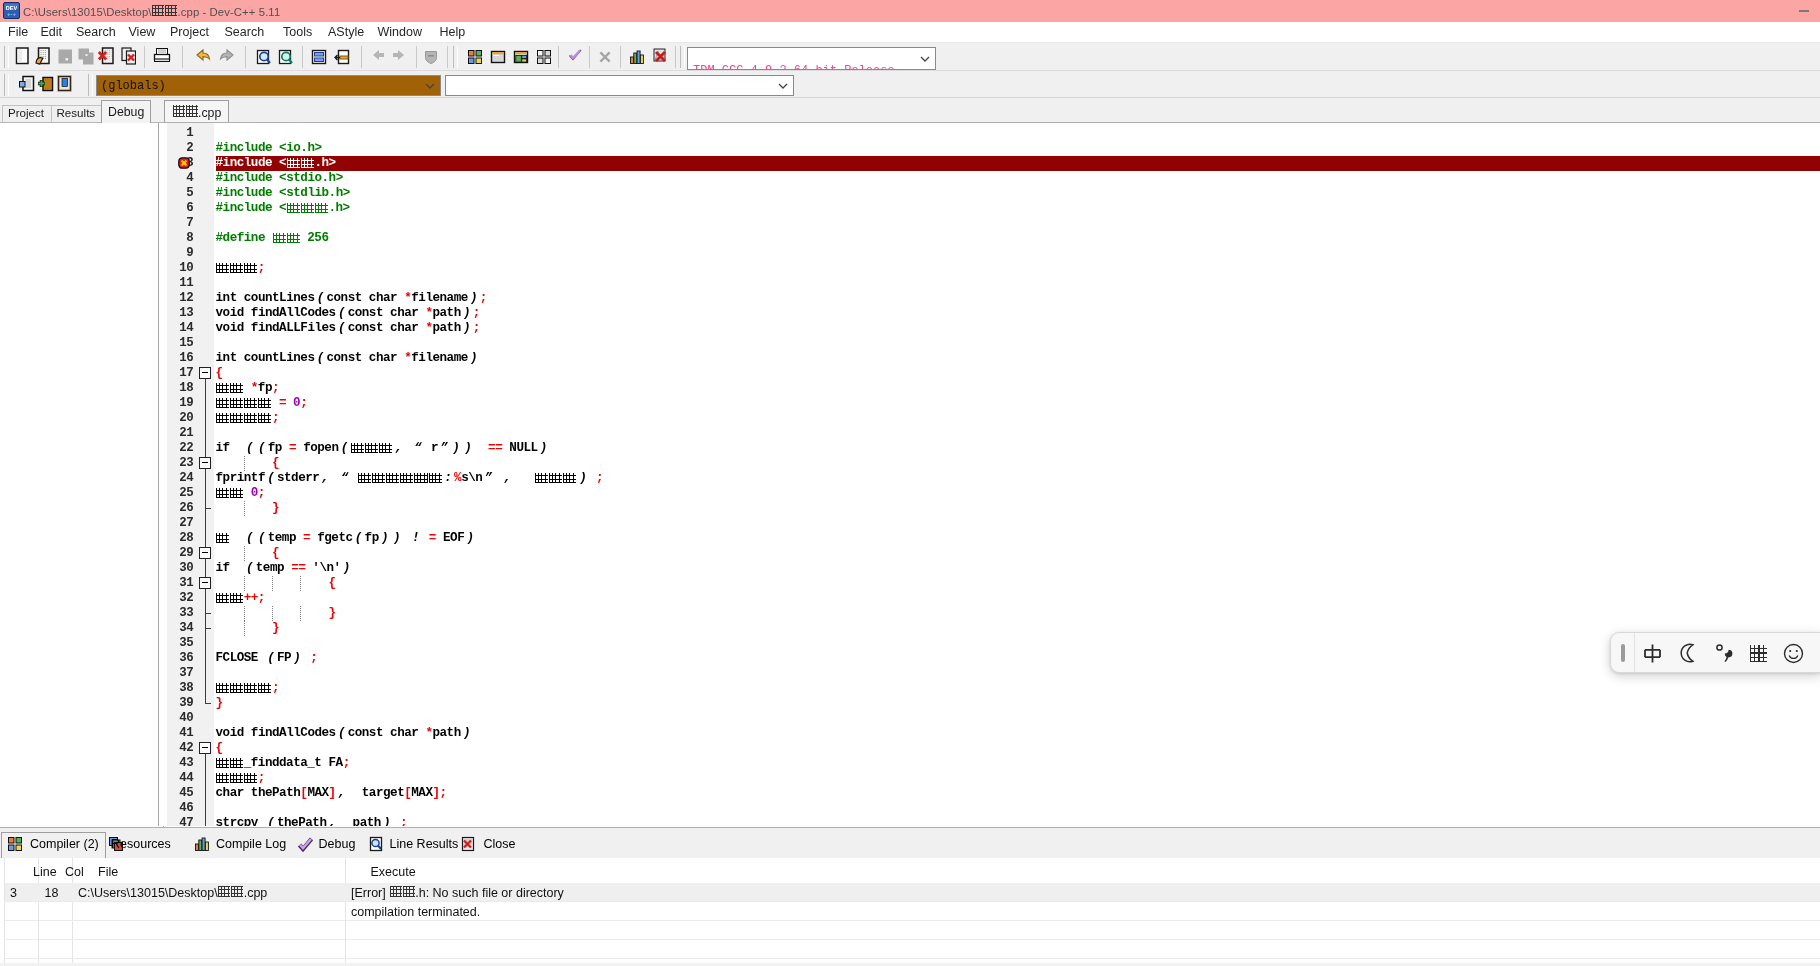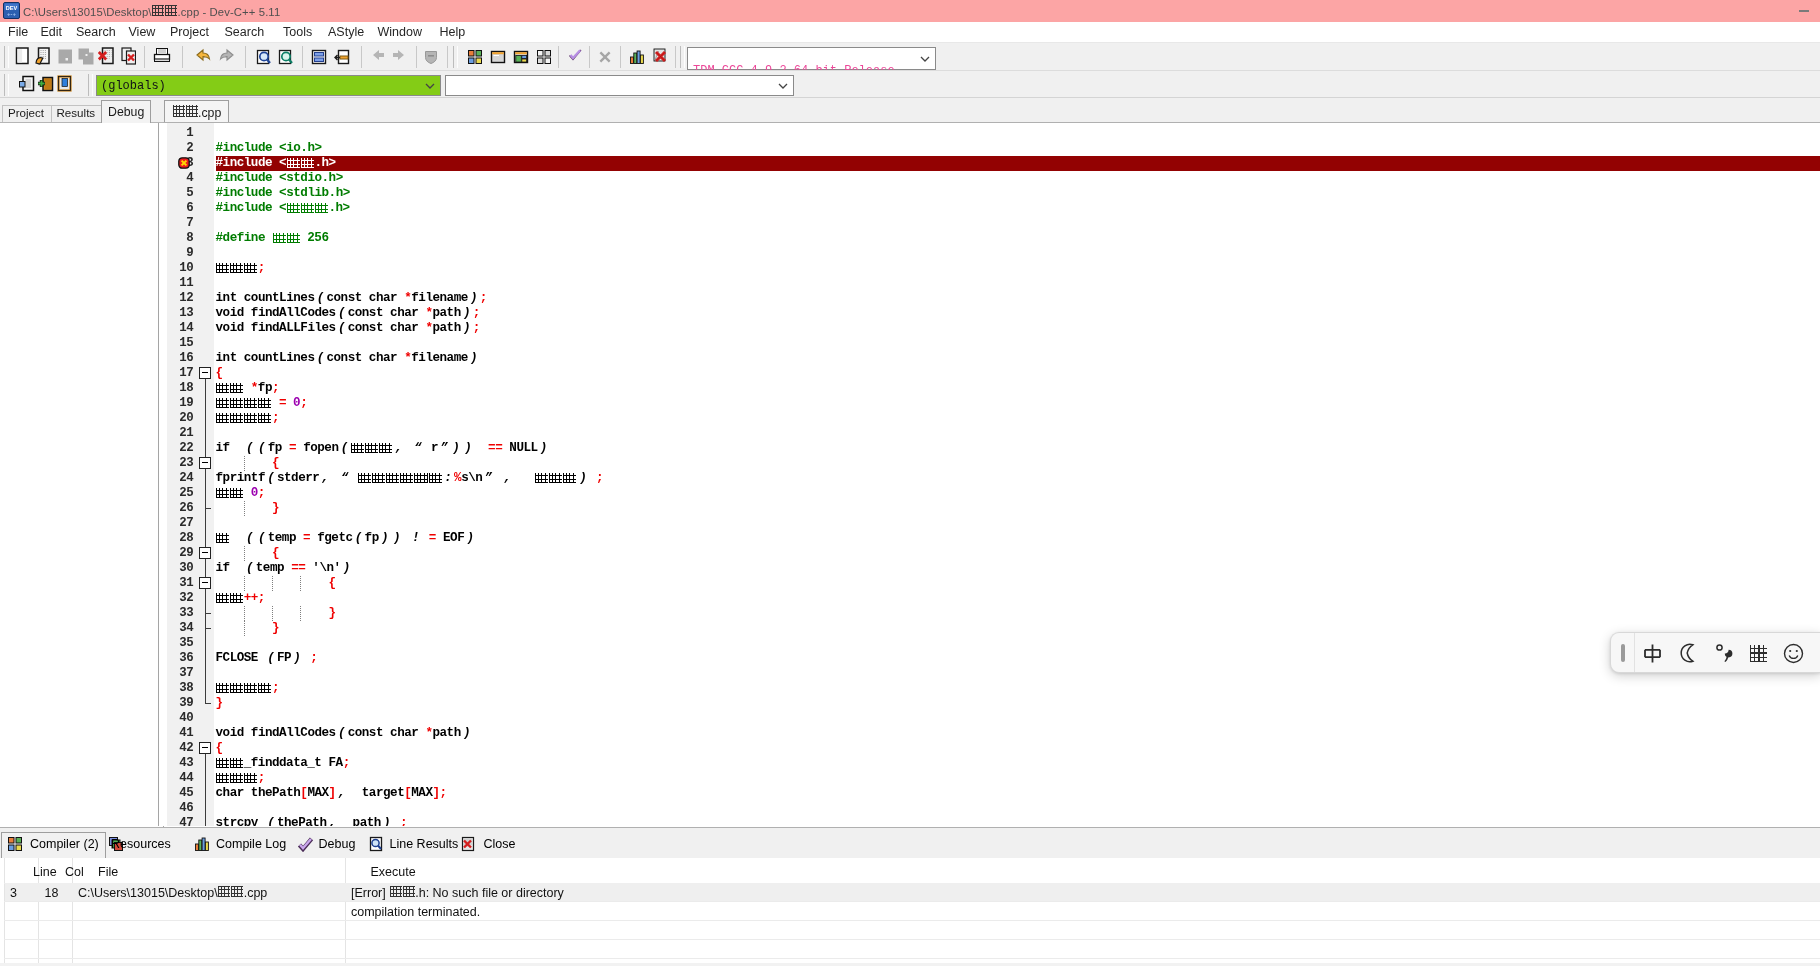--- a/index.html
+++ b/index.html
@@ -238,21 +238,21 @@
       <rect x="7.5" y="4" width="6.5" height="10" fill="#c07a15"></rect>
       <path d="M4.5 5 v7 M1 8.5 h7" stroke="#111" stroke-width="3.4"></path>
       <path d="M4.5 5.4 v6.2 M1.4 8.5 h6.2" stroke="#3fae3f" stroke-width="1.8"></path>
     </svg>
  <svg class="ticon" style="left:56px;top:3.5px;width:17px;height:17px" viewBox="0 0 17 17">
       <rect x="2.5" y="1.5" width="12" height="14" fill="#e8e8e8" stroke="#c07a15" stroke-width="2.2"></rect>
       <rect x="2.5" y="1.5" width="12" height="14" fill="none" stroke="#111" stroke-width="0.8"></rect>
       <rect x="6" y="3.5" width="5.5" height="8" fill="#2e7edb" stroke="#111" stroke-width="0.7"></rect>
     </svg>
  <div class="grip" style="left:88px;top:2.5px"></div>
- <div class="abs" style="left:96px;top:3.5px;width:345px;height:21px;background:#84cc16;border:1px solid #8a8a8a;box-sizing:border-box">
+ <div class="abs" style="left:96px;top:3.5px;width:345px;height:21px;background:#a16207;border:1px solid #8a8a8a;box-sizing:border-box">
    <span style="position:absolute;left:4px;top:3px;font-family:'Liberation Mono',monospace;font-size:12px;color:#101018">(globals)</span>
    <svg class="abs" style="left:328px;top:7px" width="10" height="6" viewBox="0 0 10 6">
         <path d="M1 1 L5 5 L9 1" fill="none" stroke="#444" stroke-width="1.3"></path>
       </svg>
  </div>
  <div class="abs" style="left:445px;top:3.5px;width:349px;height:21px;background:#fff;border:1px solid #8a8a8a;box-sizing:border-box">
    <svg class="abs" style="left:332px;top:7px" width="10" height="6" viewBox="0 0 10 6">
         <path d="M1 1 L5 5 L9 1" fill="none" stroke="#444" stroke-width="1.3"></path>
       </svg>
  </div>

